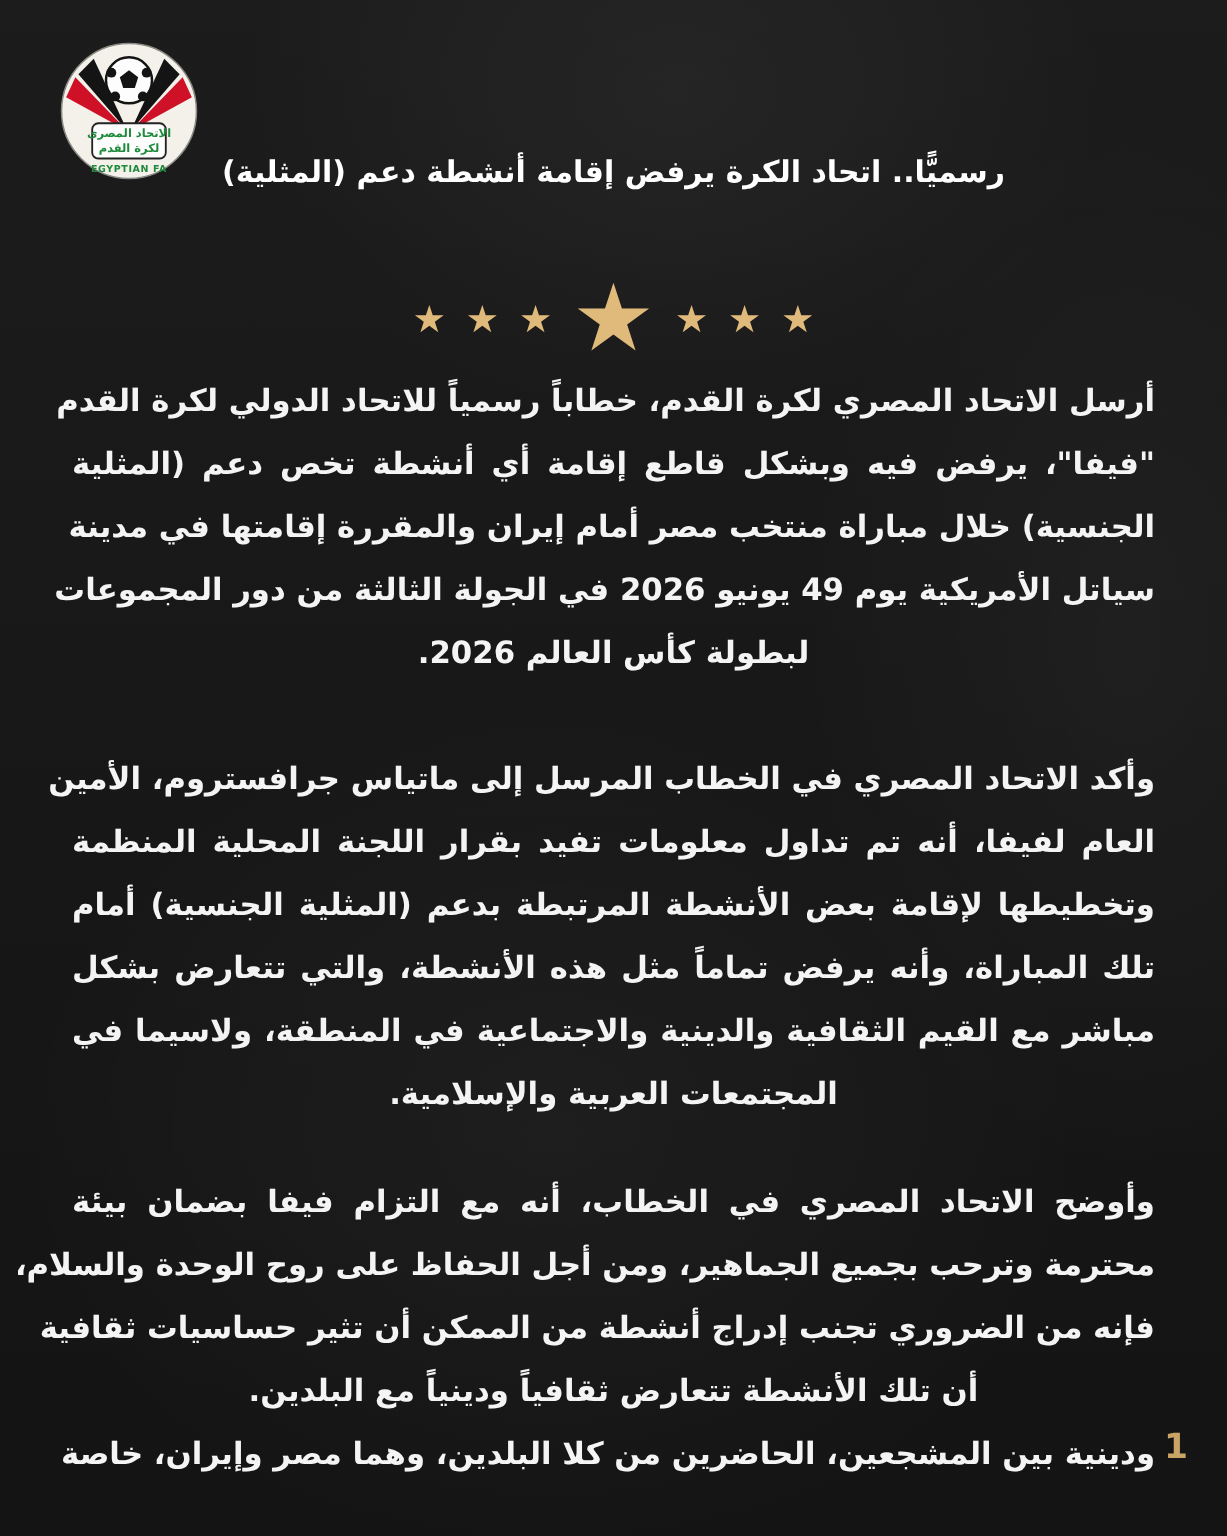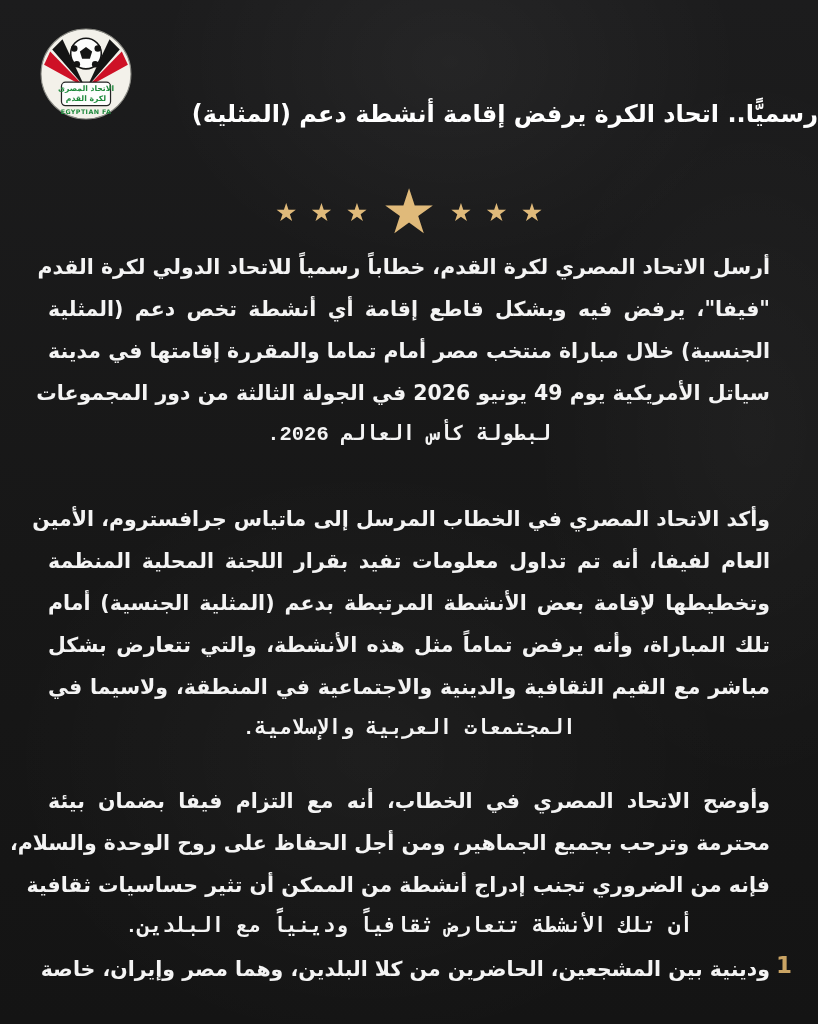--- a/index.html
+++ b/index.html
@@ -19,23 +19,23 @@
     overflow: hidden;
   }
   .logo {
     position: absolute;
     left: 40px; top: 28px;
     width: 92px; height: 92px;
   }
   .title {
     position: absolute;
     top: 94px; left: 0; right: 0;
-    text-align: right;
+    text-align: center;
     color: #ffffff;
-    font-size: 24px;
+    font-size: 20px;
     font-weight: bold;
     line-height: 40px;
     direction: rtl;
   }
   .stars {
     position: absolute;
     top: 178px; left: 0; right: 0;
     height: 68px;
     display: flex;
     justify-content: center;
@@ -57,21 +57,20 @@
   .para.para-3 { margin-top: 30px; }
   .para-line {
     height: 42px;
     line-height: 42px;
     text-align: justify;
     text-align-last: justify;
     white-space: nowrap;
   }
   .para-line.last {
     text-align-last: center;
-    font-family: Liberation Mono, monospace;
   }
   .page-number {
     position: absolute;
     right: 26px; top: 952px;
     color: #caa464;
     font-size: 23px;
     font-weight: bold;
   }
 </style>
 </head>
@@ -112,21 +111,21 @@
       <span class="star big">★</span>
       <span class="star">★</span>
       <span class="star">★</span>
       <span class="star">★</span>
     </div>
 
   <div class="content">
       <div class="para para-1">
         <div class="para-line">أرسل الاتحاد المصري لكرة القدم، خطاباً رسمياً للاتحاد الدولي لكرة القدم</div>
         <div class="para-line">"فيفا"، يرفض فيه وبشكل قاطع إقامة أي أنشطة تخص دعم (المثلية</div>
-        <div class="para-line">الجنسية) خلال مباراة منتخب مصر أمام تماما والمقررة إقامتها في مدينة</div>
+        <div class="para-line">الجنسية) خلال مباراة منتخب مصر أمام إيران والمقررة إقامتها في مدينة</div>
         <div class="para-line">سياتل الأمريكية يوم 49 يونيو 2026 في الجولة الثالثة من دور المجموعات</div>
         <div class="para-line last">لبطولة كأس العالم 2026.</div>
       </div>
       <div class="para para-2">
         <div class="para-line">وأكد الاتحاد المصري في الخطاب المرسل إلى ماتياس جرافستروم، الأمين</div>
         <div class="para-line">العام لفيفا، أنه تم تداول معلومات تفيد بقرار اللجنة المحلية المنظمة</div>
         <div class="para-line">وتخطيطها لإقامة بعض الأنشطة المرتبطة بدعم (المثلية الجنسية) أمام</div>
         <div class="para-line">تلك المباراة، وأنه يرفض تماماً مثل هذه الأنشطة، والتي تتعارض بشكل</div>
         <div class="para-line">مباشر مع القيم الثقافية والدينية والاجتماعية في المنطقة، ولاسيما في</div>
         <div class="para-line last">المجتمعات العربية والإسلامية.</div>

